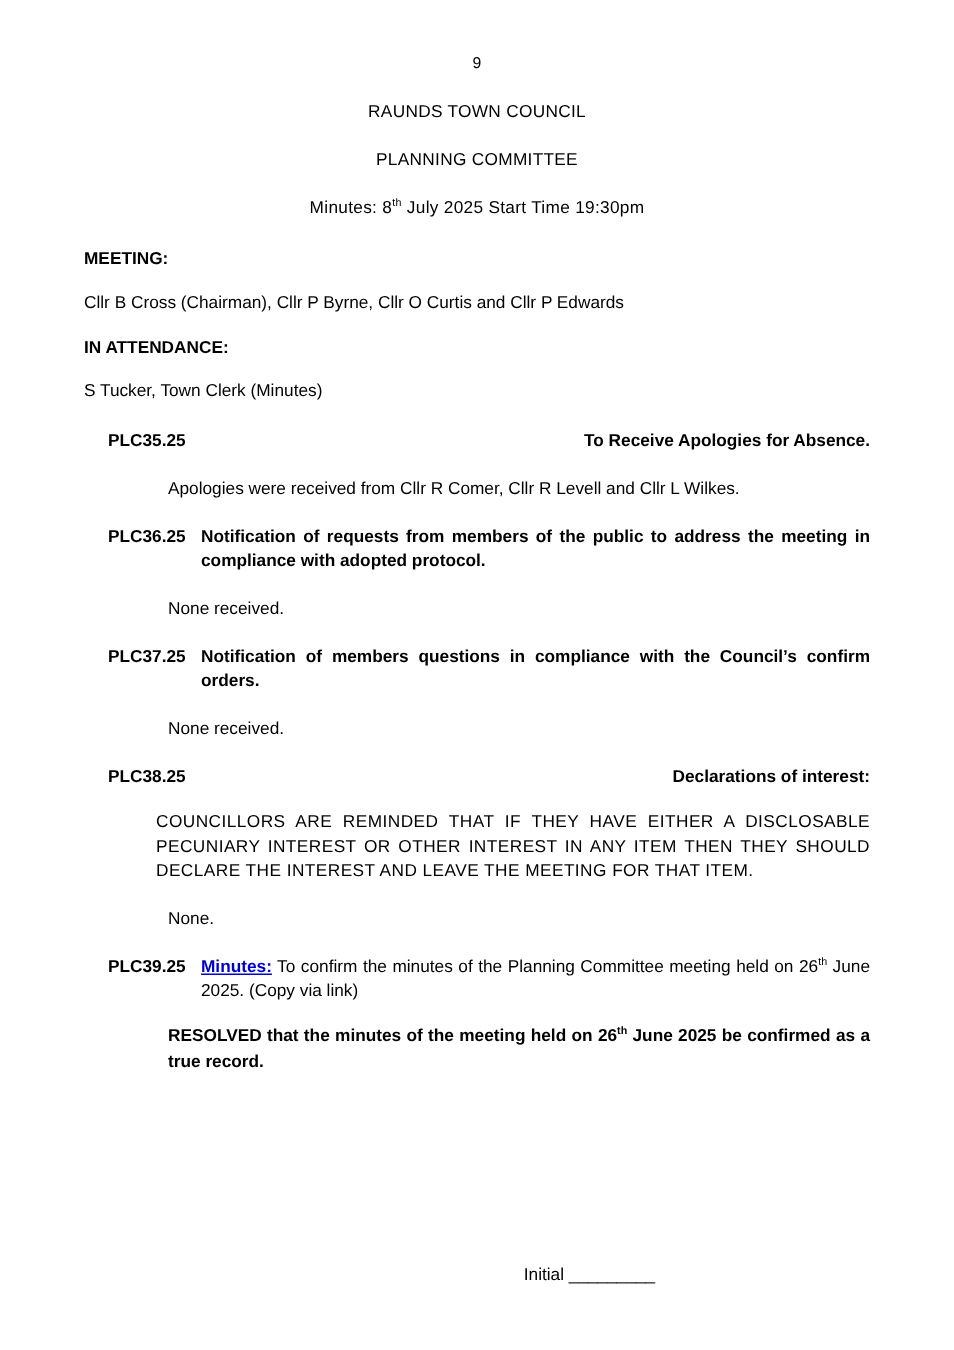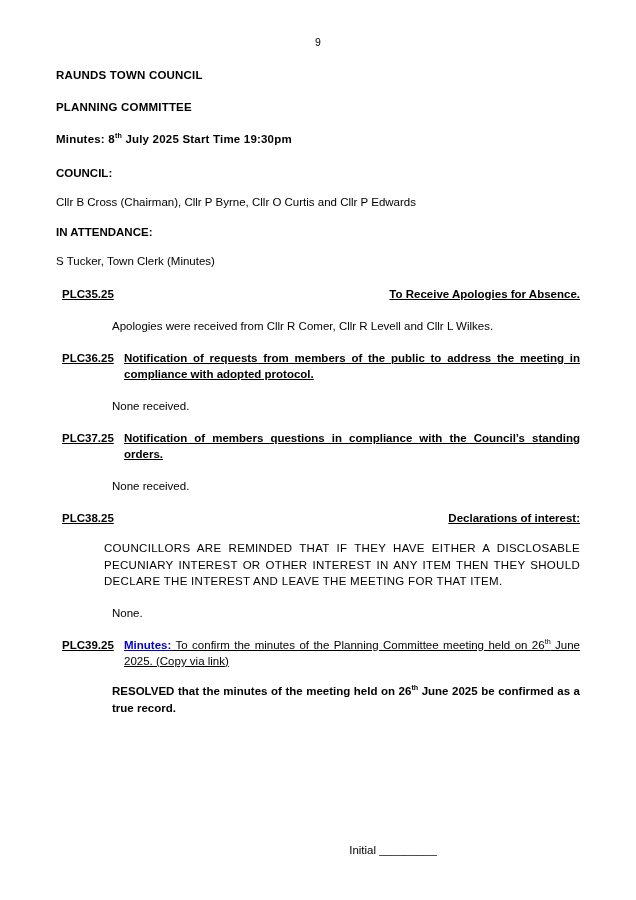--- a/index.html
+++ b/index.html
@@ -22,22 +22,22 @@
     box-sizing: border-box;
     padding: 36px 56px 36px 56px;
   }
   .page-number {
     text-align: center;
     font-size: 10.5px;
     margin: 0 0 20px 0;
     line-height: 1.2;
   }
   .heading {
-    text-align: left;
-    font-weight: bold;
+    text-align: center;
+    font-weight: normal;
     font-size: 11.5px;
     letter-spacing: 0.2px;
     margin: 0 0 20px 0;
   }
   .heading.sub {
     margin-bottom: 20px;
   }
   .heading.minutes-line {
     margin-bottom: 22px;
   }
@@ -47,22 +47,21 @@
     margin: 0 0 16px 0;
   }
   .plain {
     font-size: 11.5px;
     margin: 0 0 16px 0;
     line-height: 1.35;
   }
   .item {
     display: flex;
     align-items: flex-start;
-    margin: 0 0 14px 6px;
-    text-decoration: underline;
+    margin: 0 0 14px 16px;
   }
   .item-code {
     font-weight: bold;
     font-size: 11.5px;
     width: 62px;
     flex: 0 0 62px;
     line-height: 1.4;
   }
   .item-body {
     font-size: 11.5px;
@@ -127,21 +126,21 @@
 <div class="page">
 
   <div class="page-number">9</div>
 
   <div class="heading">RAUNDS TOWN COUNCIL</div>
 
   <div class="heading sub">PLANNING COMMITTEE</div>
 
   <div class="heading minutes-line"><span>Minutes: 8</span><sup>th</sup><span> July 2025 Start Time 19:30pm</span></div>
 
-  <div class="section-label">COUNCIL:</div>
+  <div class="section-label">MEETING:</div>
 
   <div class="plain">Cllr B Cross (Chairman), Cllr P Byrne, Cllr O Curtis and Cllr P Edwards</div>
 
   <div class="section-label">IN ATTENDANCE:</div>
 
   <div class="plain">S Tucker, Town Clerk (Minutes)</div>
 
   <div class="item">
     <div class="item-code">PLC35.25</div>
     <div class="item-body bold">To Receive Apologies for Absence.</div>
@@ -149,21 +148,21 @@
   <div class="indent-small">Apologies were received from Cllr R Comer, Cllr R Levell and Cllr L Wilkes.</div>
 
   <div class="item">
     <div class="item-code">PLC36.25</div>
     <div class="item-body bold justify">Notification of requests from members of the public to address the meeting in compliance with adopted protocol.</div>
   </div>
   <div class="indent-small">None received.</div>
 
   <div class="item">
     <div class="item-code">PLC37.25</div>
-    <div class="item-body bold justify">Notification of members questions in compliance with the Council’s standing orders.</div>
+    <div class="item-body bold justify">Notification of members questions in compliance with the Council’s confirm orders.</div>
   </div>
   <div class="indent-small">None received.</div>
 
   <div class="item">
     <div class="item-code">PLC38.25</div>
     <div class="item-body bold">Declarations of interest:</div>
   </div>
   <div class="indent-block caps justify">COUNCILLORS ARE REMINDED THAT IF THEY HAVE EITHER A DISCLOSABLE PECUNIARY INTEREST OR OTHER INTEREST IN ANY ITEM THEN THEY SHOULD DECLARE THE INTEREST AND LEAVE THE MEETING FOR THAT ITEM.</div>
   <div class="indent-small">None.</div>
 

